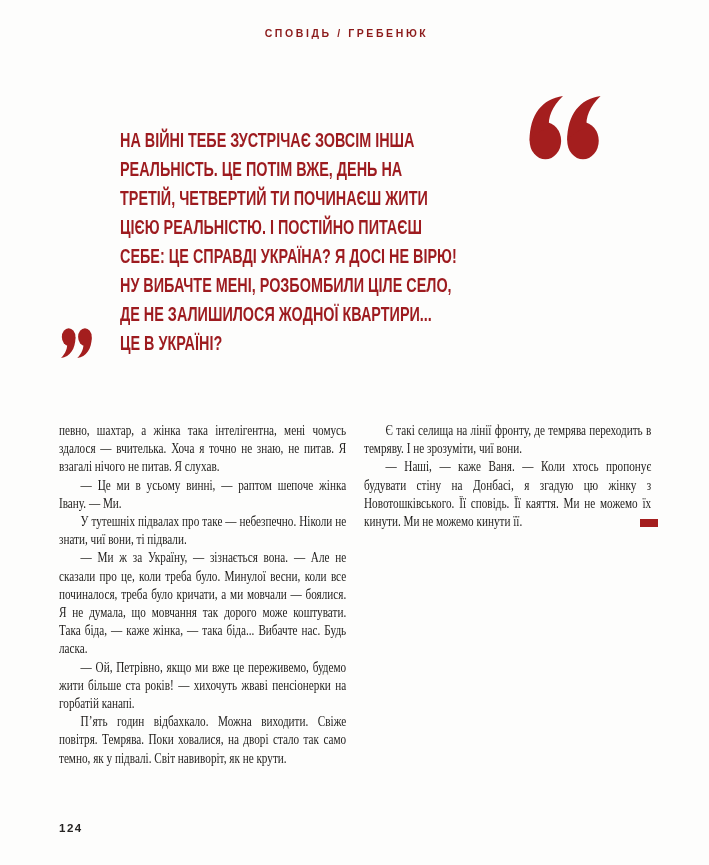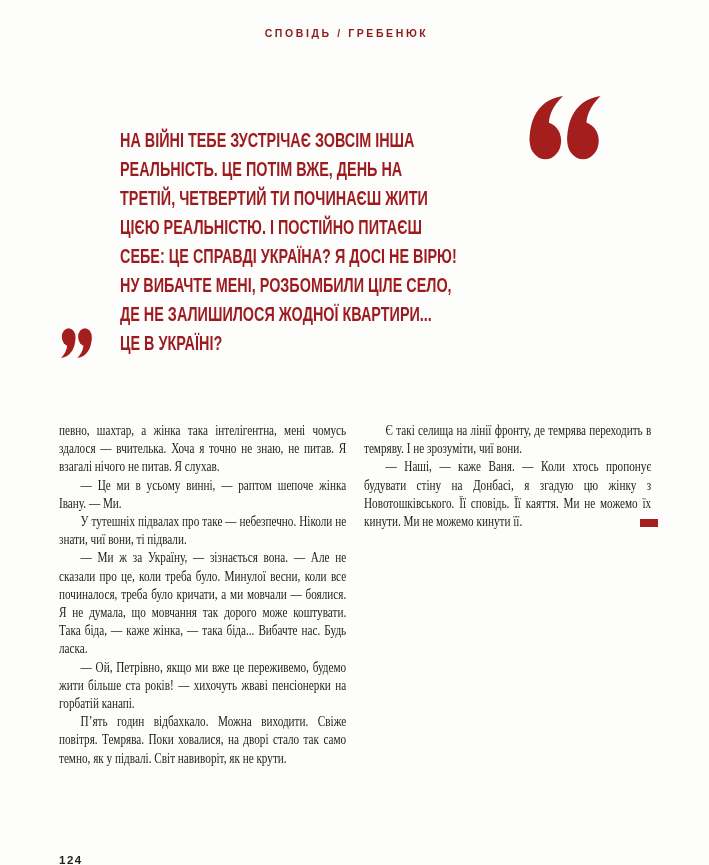--- a/index.html
+++ b/index.html
@@ -75,21 +75,21 @@
     left: 640px;
     top: 519px;
     width: 18px;
     height: 8px;
     background: #a41e1e;
   }
   
   .page-number {
     position: absolute;
     left: 59px;
-    top: 854px;
+    top: 822px;
     font-family: "Liberation Sans", sans-serif;
     font-weight: bold;
     font-size: 11.5px;
     letter-spacing: 1.5px;
     color: #262423;
   }
 </style>
 </head>
 <body>
 

